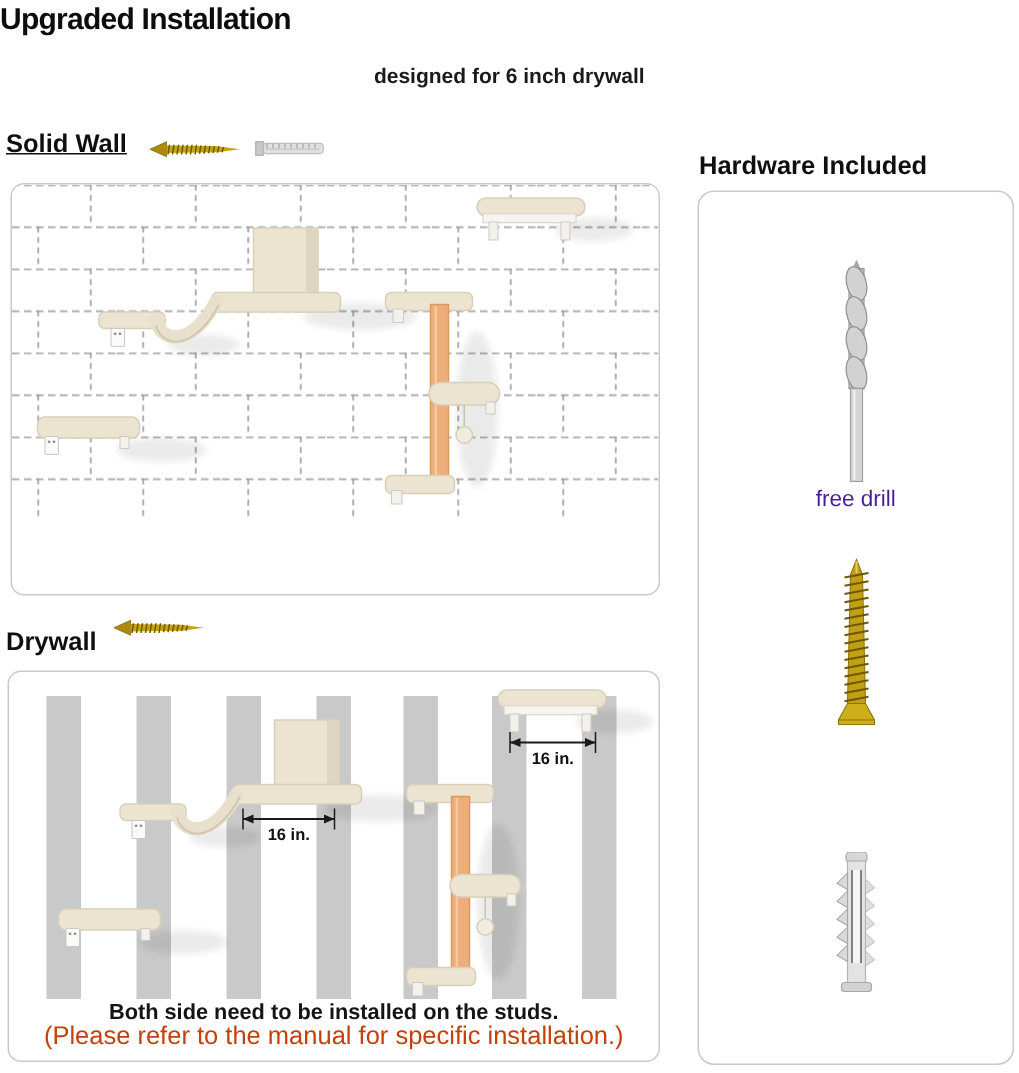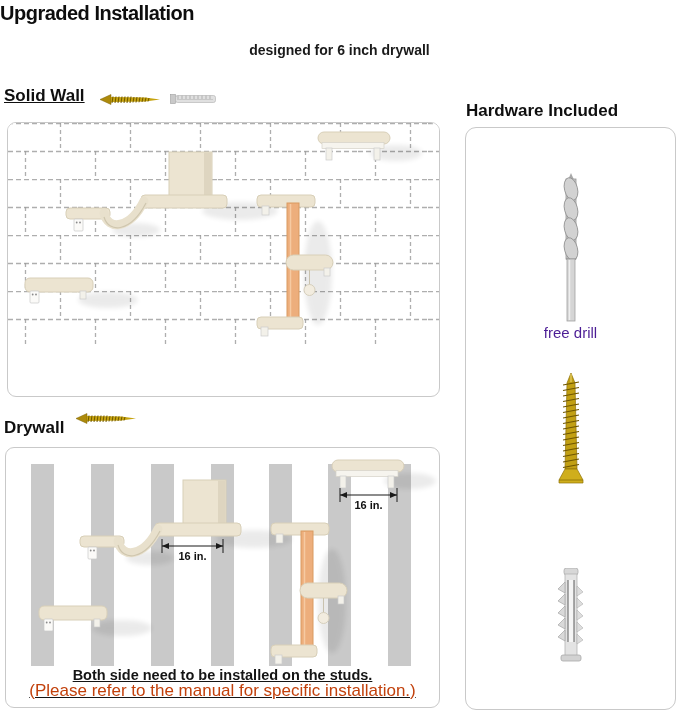--- a/index.html
+++ b/index.html
@@ -19,21 +19,21 @@
   .sec-heading{font-size:17px;font-weight:700;color:#0f0f0f;white-space:nowrap;}
   .panel{
     position:absolute;border:1px solid #c9c9c9;border-radius:9px;background:#fff;
     overflow:hidden;box-sizing:border-box;
   }
   .caption{
     position:absolute;left:21px;top:227px;width:408px;
     font-size:13.5px;line-height:16px;color:#3e3e3e;
   }
   .note{
-    position:absolute;left:0;top:219px;width:433px;text-align:center;color:#141414;text-decoration:underline;
+    position:absolute;left:0;top:219px;width:433px;text-align:center;color:#141414;
   }
   .note .b{font-size:14.5px;font-weight:700;line-height:16px;}
   .note .p{font-size:17px;font-weight:400;line-height:15px;color:#c2410c;}
   .hw-label{
     position:absolute;left:0;top:196px;width:209px;text-align:center;
     font-size:15px;color:#4c1d95;
   }
   svg{display:block;}
   .dim-text{font-size:11px;font-weight:700;fill:#101010;font-family:"Liberation Sans",sans-serif;}
 </style>

